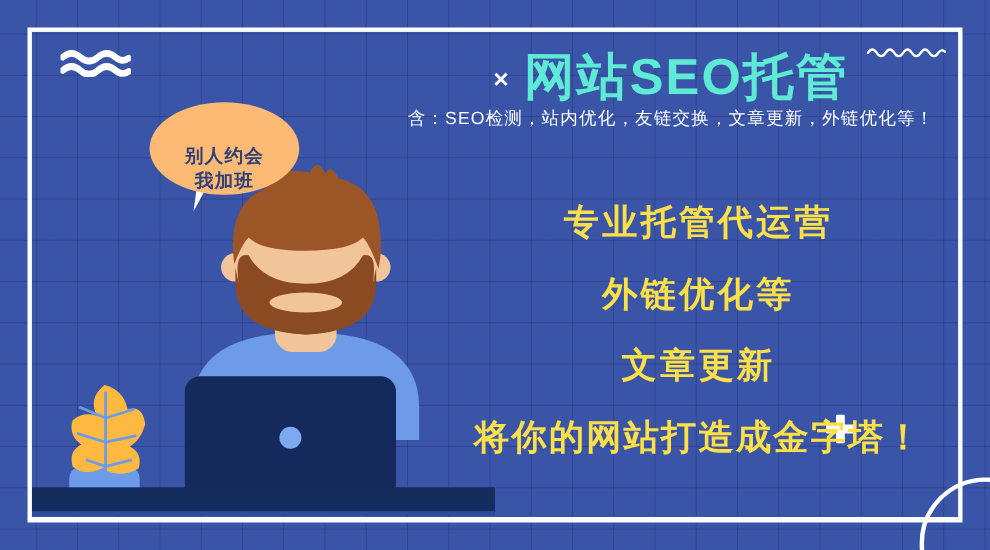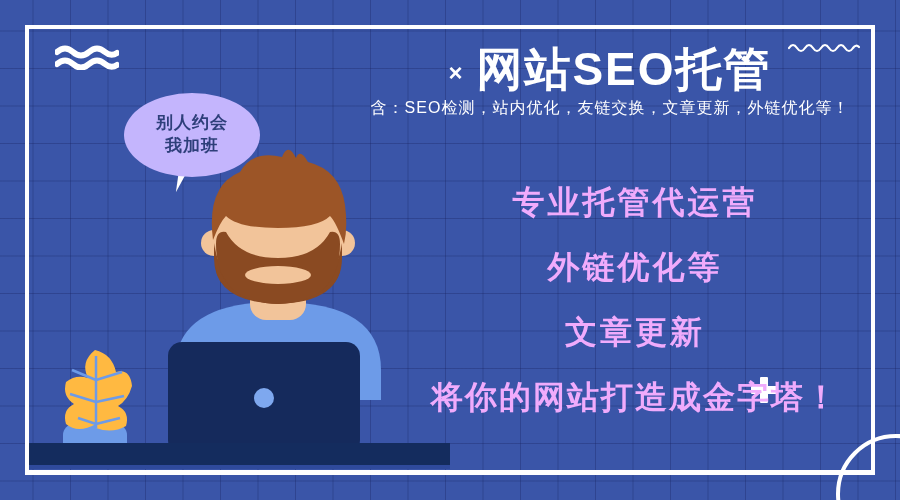--- a/index.html
+++ b/index.html
@@ -50,41 +50,41 @@
     text-align:center;
   }
   #title-row{
     display:flex;align-items:center;justify-content:center;gap:14px;
   }
   #title-x{
     color:#fff;font-size:24px;font-weight:bold;line-height:1;
     transform:translateY(4px);
   }
   #main-title{
-    color:#ffffff;font-size:46px;font-weight:bold;letter-spacing:2px;
+    color:#5eead4;font-size:46px;font-weight:bold;letter-spacing:2px;
     line-height:1.1;white-space:nowrap;
   }
   #subtitle{
     margin-top:3px;color:#ffffff;font-size:16px;letter-spacing:1px;
     white-space:nowrap;
   }
   
   #claims{
     position:absolute;left:380px;top:186px;width:510px;text-align:center;
   }
   .claim{
-    color:#f0abfc;font-size:32px;font-weight:bold;letter-spacing:3px;
+    color:#fde047;font-size:32px;font-weight:bold;letter-spacing:3px;
     line-height:1;margin-bottom:33px;white-space:nowrap;
   }
   .claim:last-child{margin-bottom:0;letter-spacing:2px;}
   
   #bubble{
-    position:absolute;left:124px;top:93px;width:136px;height:84px;
-    background:#c4b5fd;border-radius:50%;
-    display:flex;flex-direction:column;align-items:center;justify-content:center;
+    position:absolute;left:136px;top:93px;width:136px;height:84px;
+    background:#fdba74;border-radius:50%;
+    display:flex;flex-direction:column;align-items:center;justify-content:flex-end;
   }
   #bubble-tail{
     position:absolute;left:178px;top:162px;width:0;height:0;
     border-left:12px solid #ffffff;
     border-bottom:32px solid transparent;
     border-right:10px solid transparent;
     transform:rotate(8deg);
   }
   .bubble-line{
     color:#2e3f7a;font-size:17px;font-weight:bold;letter-spacing:1px;

